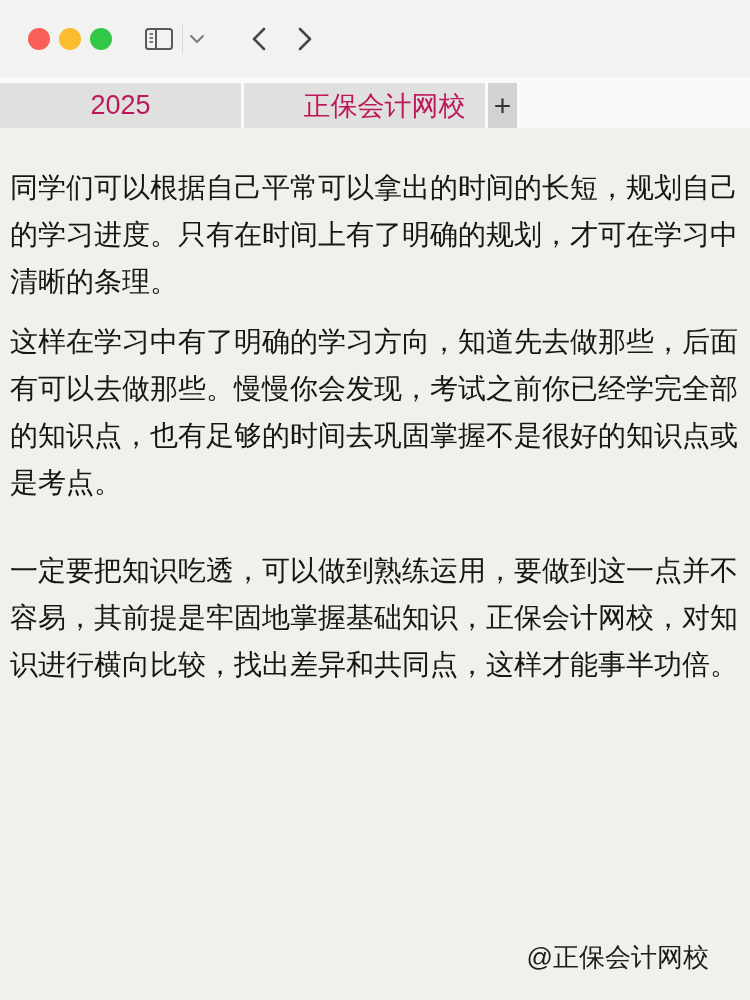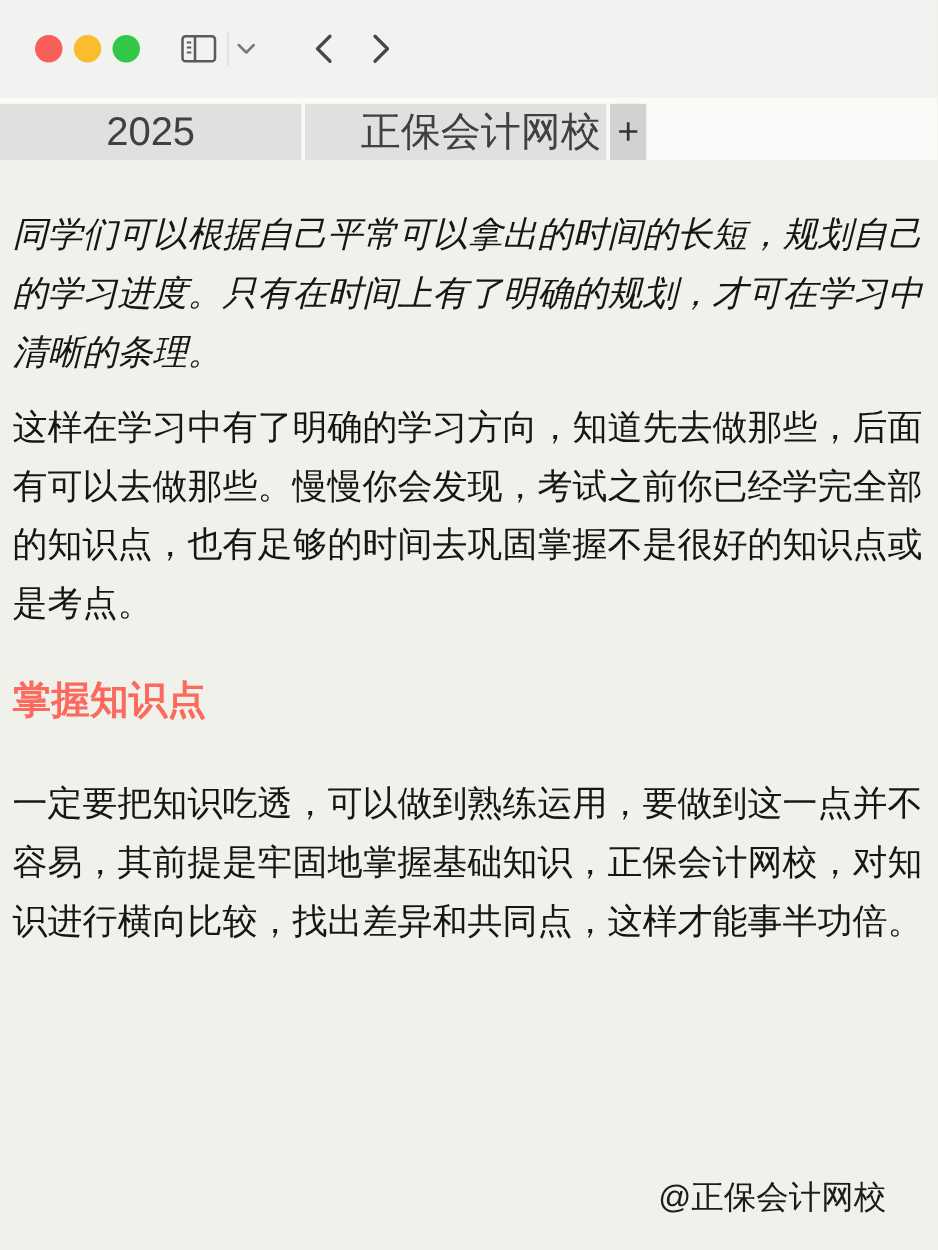--- a/index.html
+++ b/index.html
@@ -50,22 +50,22 @@
   .tabstrip {
     background: #fafaf8;
     padding-top: 5px;
     display: flex;
   }
   .tab {
     height: 45px;
     display: flex;
     align-items: center;
     justify-content: center;
-    font-size: 32px;
-    color: #404040;
+    font-size: 27px;
+    color: #be185d;
     background: #e0e0de;
     cursor: default;
   }
   .tab-1 { width: 241px; }
   .tab-2 { width: 241px; margin-left: 3px; padding-left: 40px; }
   .tab-3 { width: 230px; margin-left: 3px; background: #f6f6f4; }
   .tab-new {
     width: 29px; margin-left: 3px;
     background: #d2d2d0;
     font-size: 30px;
@@ -87,21 +87,21 @@
     color: #fc6a5e;
   }
   .h-1 { margin-top: 21px; }
   .h-2 { margin-top: 35px; }
   .para {
     font-size: 28px;
     line-height: 47px;
     color: #161616;
     width: 730px;
   }
-  .p-1 { margin-top: 36px; font-style: italic; }
+  .p-1 { margin-top: 36px; }
   .p-2 { margin-top: 13px; }
   .p-3 { margin-top: 41px; }
   .watermark {
     position: absolute;
     right: 41px;
     bottom: 25px;
     font-size: 26px;
     color: #1c1c1c;
     text-align: right;
   }
@@ -147,17 +147,16 @@
 <div class="tabstrip">
   <div class="tab tab-1">2025</div>
   <div class="tab tab-2">正保会计网校</div>
   <div class="tab tab-new">+</div>
 </div>
 
 <div class="content">
   <div class="para p-1">同学们可以根据自己平常可以拿出的时间的长短，规划自己的学习进度。只有在时间上有了明确的规划，才可在学习中清晰的条理。</div>
   <div class="para p-2">这样在学习中有了明确的学习方向，知道先去做那些，后面有可以去做那些。慢慢你会发现，考试之前你已经学完全部的知识点，也有足够的时间去巩固掌握不是很好的知识点或是考点。</div>
 
-  <div class="section-heading h-2">掌握知识点</div>
   <div class="para p-3">一定要把知识吃透，可以做到熟练运用，要做到这一点并不容易，其前提是牢固地掌握基础知识，正保会计网校，对知识进行横向比较，找出差异和共同点，这样才能事半功倍。</div>
 
   <div class="watermark">@正保会计网校</div>
 </div>
 
 </body></html>

